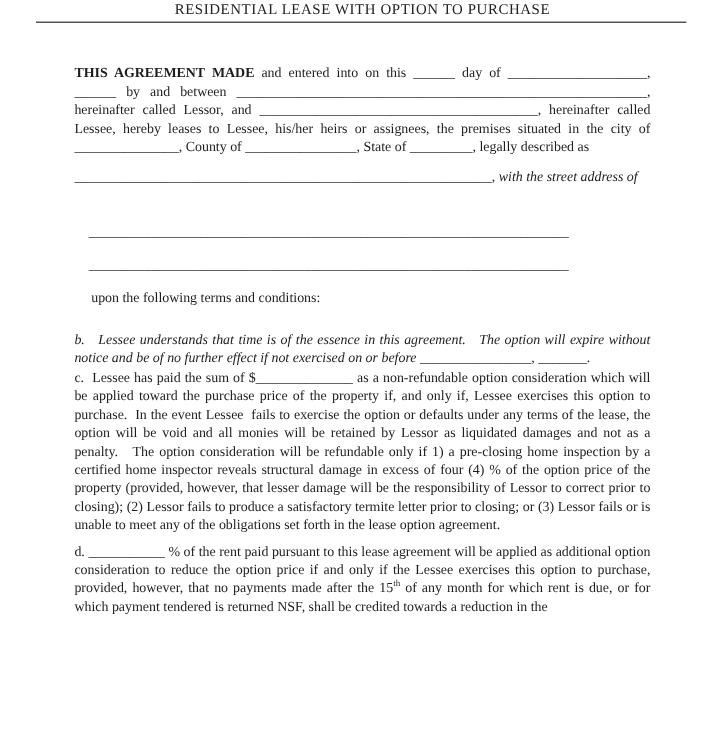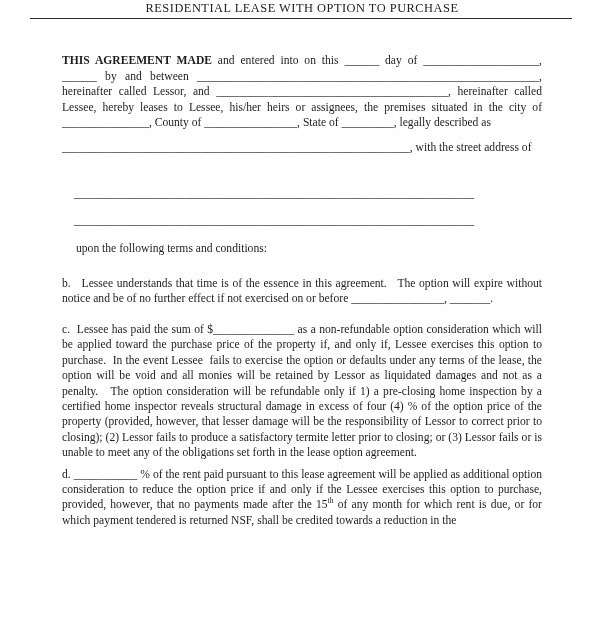--- a/index.html
+++ b/index.html
@@ -40,26 +40,26 @@
     overflow-wrap: break-word;
     word-break: break-word;
   }
   strong { font-weight: bold; }
   sup {
     font-size: 7.5px;
     vertical-align: super;
     line-height: 0;
   }
   .p-intro  { margin: 34px 0 10px; }
-  .p-street { margin: 0 0 30px; }
+  .p-street { margin: 0 0 30px; font-style: italic; }
   .p-blank  { margin: 12px; text-align: left; }
   .p-upon   { margin: 12px 14px 20px; }
   .p-c1     { margin: 0 0 12px; }
   .p-ca     { margin: 0 0 9px; }
-  .p-cb     { margin: 0 0 15px; }
+  .p-cb     { margin: 0 0 0; font-style: italic; }
   .p-cc     { margin: 0 0 6px; }
   .p-cd     { margin: 0; }
 </style>
 </head>
 <body>
 
 <div class="page">
 
   <h1 class="doc-title">RESIDENTIAL LEASE WITH OPTION TO PURCHASE</h1>
 

